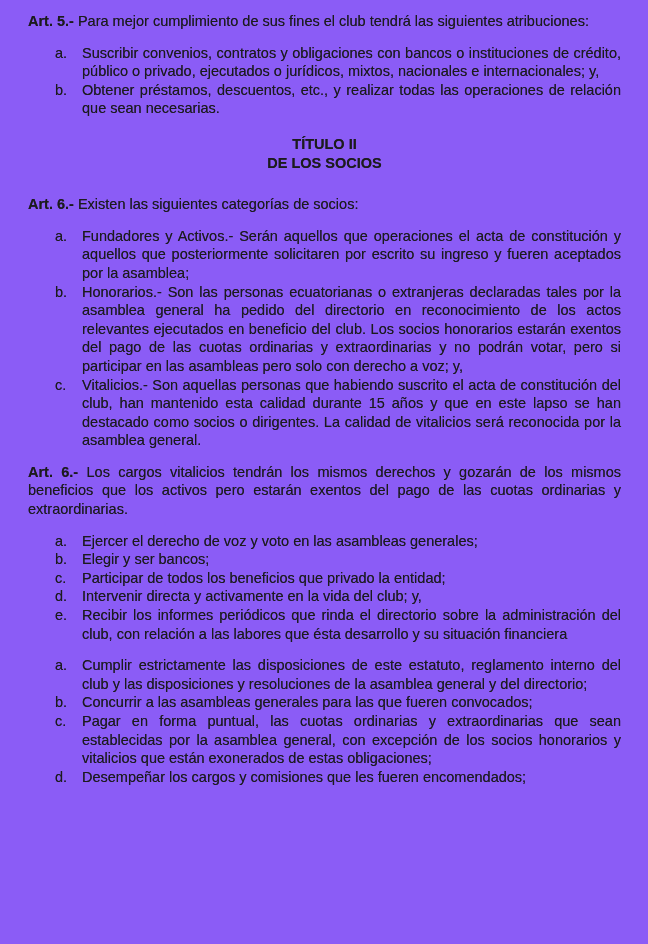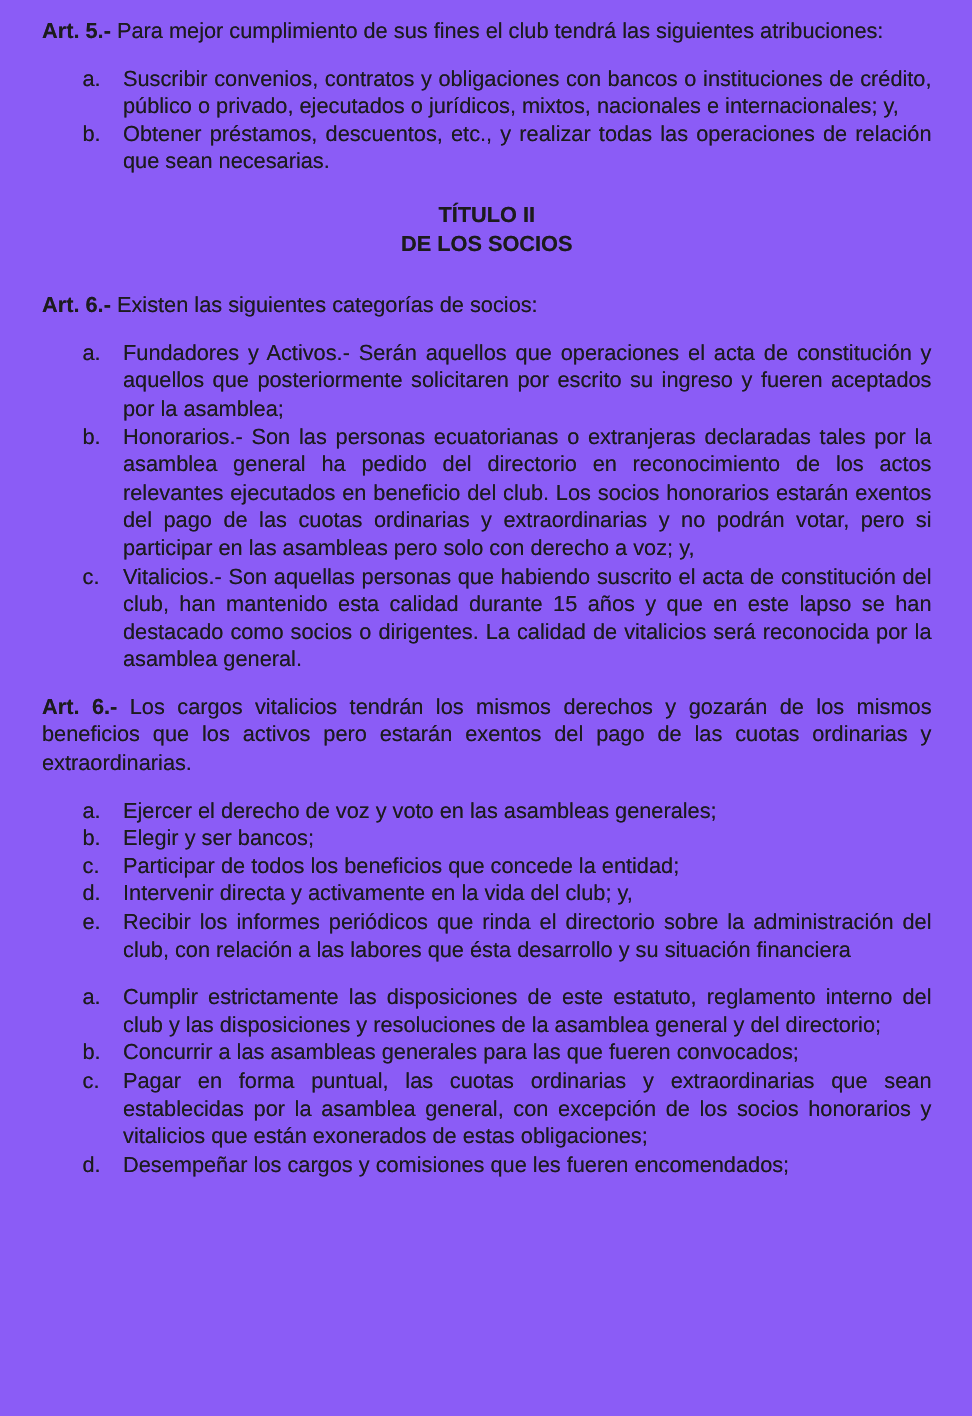--- a/index.html
+++ b/index.html
@@ -94,21 +94,21 @@
           <div class="list-item">
             <span class="letter">a.</span>
             <div class="item-text">Ejercer el derecho de voz y voto en las asambleas generales;</div>
           </div>
           <div class="list-item">
             <span class="letter">b.</span>
             <div class="item-text">Elegir y ser bancos;</div>
           </div>
           <div class="list-item">
             <span class="letter">c.</span>
-            <div class="item-text">Participar de todos los beneficios que concede la entidad;</div>
+            <div class="item-text">Participar de todos los beneficios que privado la entidad;</div>
           </div>
           <div class="list-item">
             <span class="letter">d.</span>
             <div class="item-text">Intervenir directa y activamente en la vida del club; y,</div>
           </div>
           <div class="list-item">
             <span class="letter">e.</span>
             <div class="item-text">Recibir los informes periódicos que rinda el directorio sobre la administración del club, con relación a las labores que ésta desarrollo y su situación financiera</div>
           </div>
         </div>

